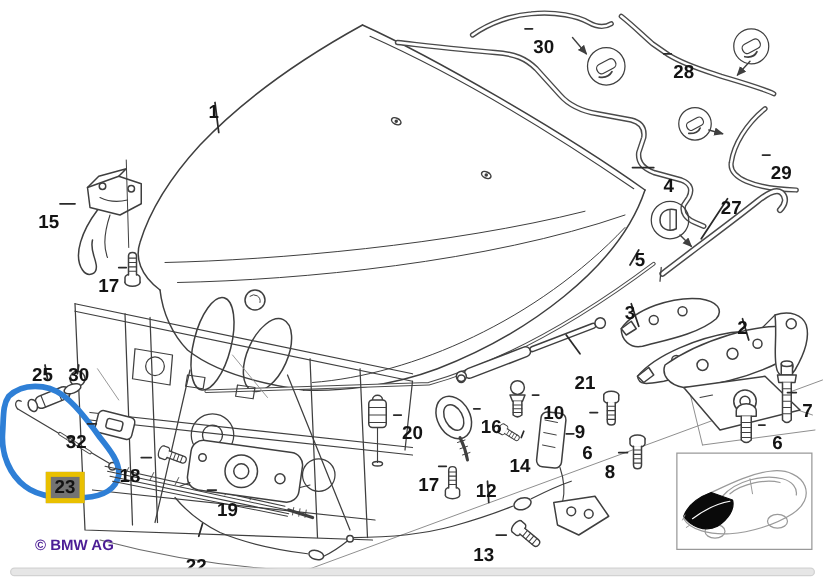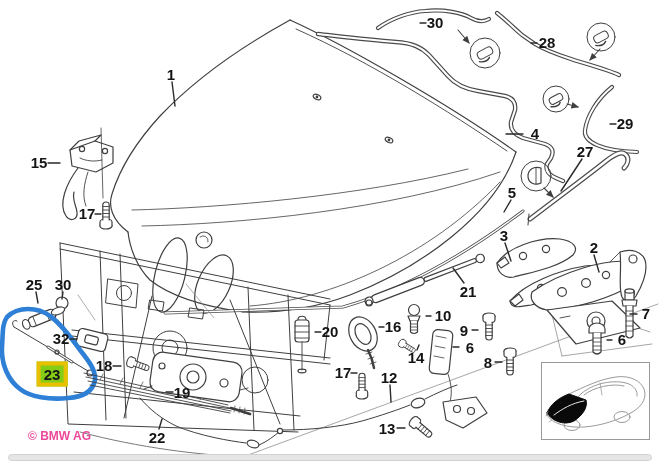--- a/index.html
+++ b/index.html
@@ -4,28 +4,28 @@
 <style>
   html,body{margin:0;padding:0;background:#fff;}
   #stage{
     position:relative;width:660px;height:462px;background:#fff;overflow:hidden;
     font-family:"Liberation Sans",sans-serif;
   }
   #artwork{position:absolute;left:0;top:0;}
   .part-label{
     position:absolute;transform:translate(-50%,-50%);
     font:bold 15px "Liberation Sans",sans-serif;color:#141414;
-    letter-spacing:0px;line-height:1;white-space:nowrap;cursor:pointer;
+    letter-spacing:0px;line-height:1;white-space:nowrap;cursor:pointer;margin-top:16px;
   }
   .part-label.hl{
-    background:#84cc16;border:4px solid #e9c000;padding:1px 3px;
+    background:#737373;border:4px solid #e9c000;padding:1px 3px;
   }
   #copyright{
     position:absolute;left:28px;top:429px;
-    font:bold 12px "Liberation Sans",sans-serif;color:#ec4899;
+    font:bold 12px "Liberation Sans",sans-serif;color:#4c1d95;
   }
   #thumb-box{
     position:absolute;left:541px;top:362px;width:109px;height:78px;
     border:1px solid #999;background:#fff;box-sizing:border-box;
   }
   #diagram-number{
     position:absolute;left:541px;top:442px;width:109px;text-align:center;
     font:12px "Liberation Sans",sans-serif;color:#7d7d7d;
   }
   #bottom-bar{

